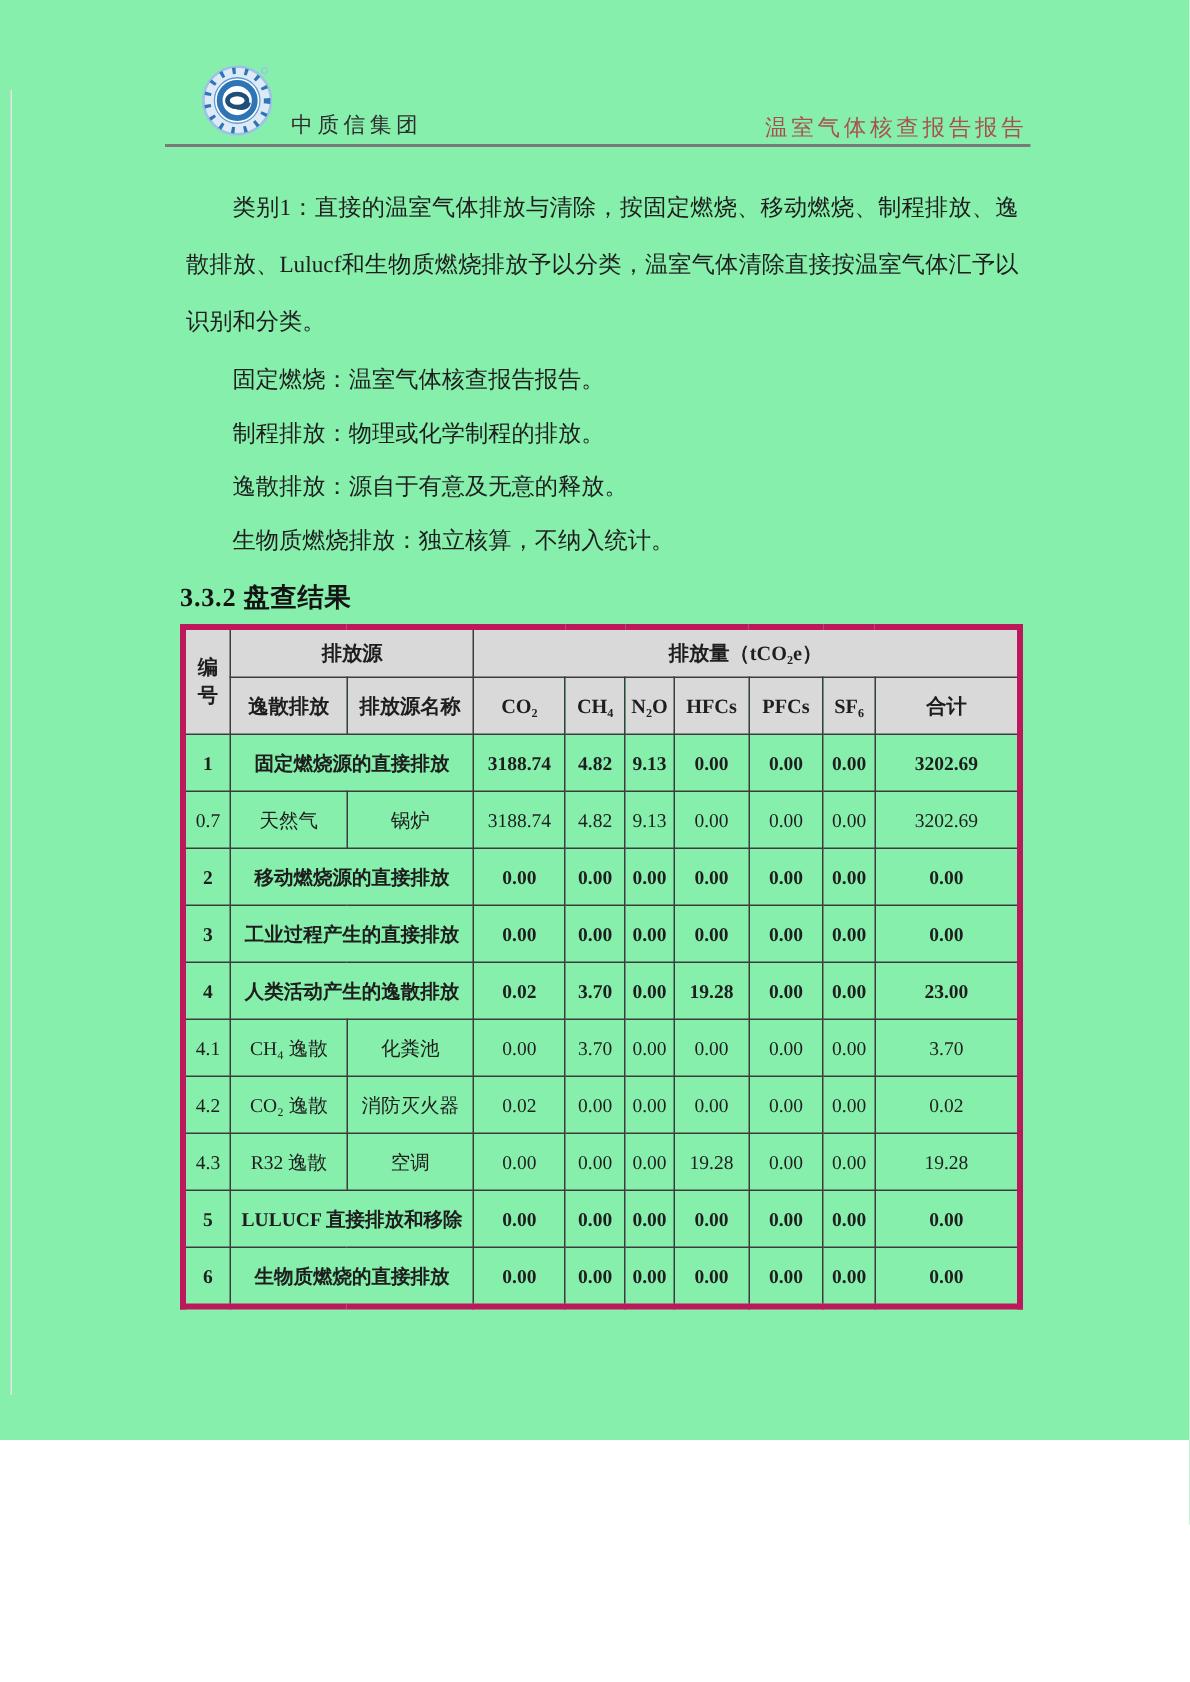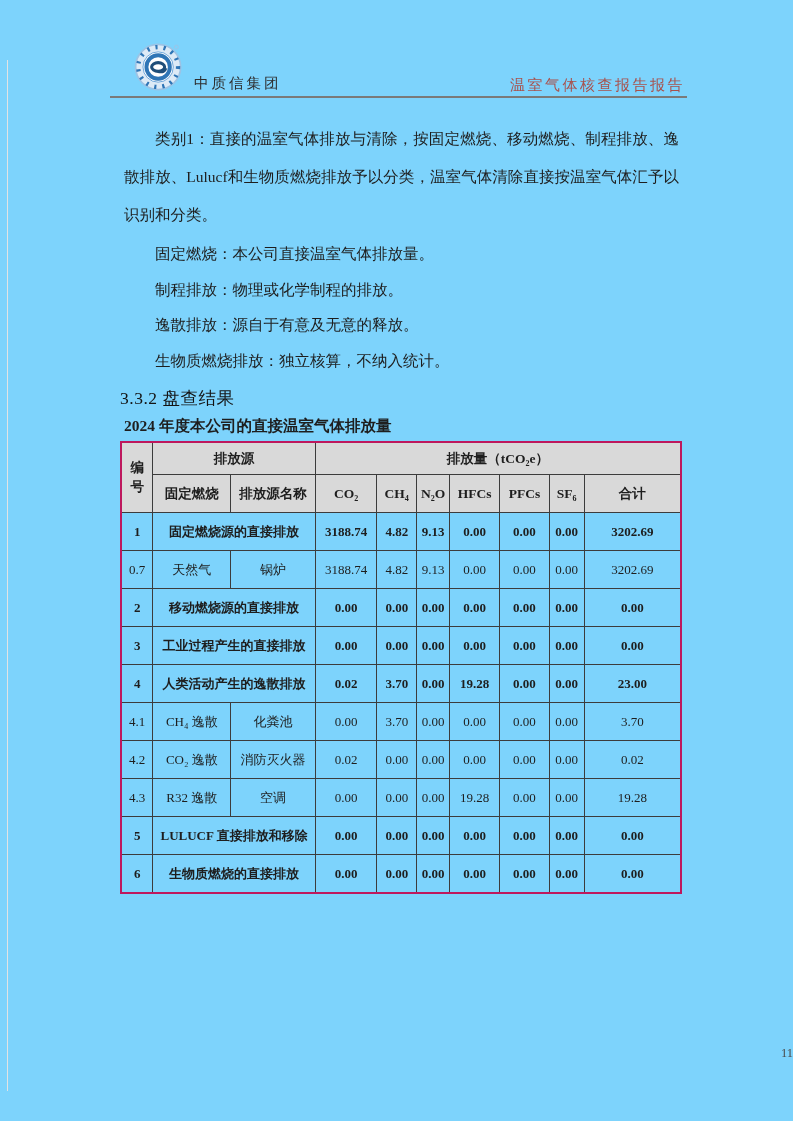--- a/index.html
+++ b/index.html
@@ -1,20 +1,20 @@
 <!DOCTYPE html>
 <html style="--accent-red: #a8514c; --header-bg: #d9d9d9;"><head>
 <meta charset="utf-8">
 <style>
   html,body { margin:0; padding:0; background:#ffffff; }
   .page {
     position:relative;
-    width:793px; height:1121px;
+    width:793px; height:960px;
     margin:0 auto;
-    background:#7dd3fc;
+    background:#86efac;
     font-family:"Liberation Serif","DejaVu Serif",serif;
     color:#1e1e1e;
     overflow:hidden;
   }
   .scan-edge-left {
     position:absolute; left:7px; top:60px; bottom:30px;
     width:1px; background:#e3e3e3;
   }
 
   
@@ -26,27 +26,27 @@
            font-size:14.5px; letter-spacing:3px; color:#2e2e2e; }
   .doc-title { position:absolute; right:0; top:36px;
            font-size:15px; letter-spacing:2.5px; color:var(--accent-red,#a8514c); }
 
   
   .content { position:absolute; top:116px; left:120px; width:563px; }
   .content p { margin:4px; text-align:justify; }
   .p-body { font-size:15.5px; line-height:38px; text-indent:2em; }
   .p-body2 { font-size:15.5px; line-height:36px; text-indent:2em; }
   .p-def  { font-size:15.5px; line-height:31.5px; text-indent:2em; }
-  .sec-head { font-size:17.5px; font-weight:normal; margin:10px 0 6px 0;
+  .sec-head { font-size:17.5px; font-weight:bold; margin:10px 0 6px 0;
               letter-spacing:.5px; color:#141414; }
   .tbl-title { text-align:center; font-weight:bold; font-size:15.5px;
                margin:18px 0 12px 0; text-indent:0 !important; }
 
   
-  table.em { width:562px; border-collapse:collapse; border:2px solid #be185d;
+  table.em { width:562px; border-collapse:collapse; border:4px solid #be185d;
              table-layout:fixed; }
   table.em th, table.em td {
     border:1px solid #3c3c3c;
     text-align:center; vertical-align:middle;
     padding:2px 1px;
     font-size:13px;
     height:33px;
     overflow:hidden;
   }
   table.em thead th { background:var(--header-bg,#d9d9d9);
@@ -79,28 +79,27 @@
         <circle cx="50" cy="8" r="2.3" fill="none" stroke="#9cc3e5" stroke-width="1"></circle>
       </svg>
     </div>
     <div class="brand">中质信集团</div>
     <div class="doc-title">温室气体核查报告报告</div>
   </div>
   <div class="hdr-rule"></div>
 
   <div class="content">
     <p class="p-body">类别1：直接的温室气体排放与清除，按固定燃烧、移动燃烧、制程排放、逸散排放、Lulucf和生物质燃烧排放予以分类，温室气体清除直接按温室气体汇予以识别和分类。</p>
-    <p class="p-def">固定燃烧：本公司直接温室气体排放量。</p>
+    <p class="p-def">固定燃烧：温室气体核查报告报告。</p>
     <p class="p-def">制程排放：物理或化学制程的排放。</p>
     <p class="p-def">逸散排放：源自于有意及无意的释放。</p>
     <p class="p-def">生物质燃烧排放：独立核算，不纳入统计。</p>
 
     <div class="sec-head">3.3.2  盘查结果</div>
 
-    <p class="tbl-title">2024 年度本公司的直接温室气体排放量</p>
 
     <table class="em">
       <colgroup>
         <col style="width:5.7%">
           <col style="width:13.9%">
           <col style="width:15.1%">
         <col style="width:11%">
           <col style="width:7.1%">
           <col style="width:5.9%">
         <col style="width:8.9%">
@@ -108,21 +107,21 @@
           <col style="width:6.2%">
         <col style="width:17.3%">
       </colgroup>
       <thead>
         <tr class="r1">
           <th rowspan="2"><span class="vtext">编号</span></th>
           <th colspan="2">排放源</th>
           <th colspan="7">排放量（tCO₂e）</th>
         </tr>
         <tr class="r2">
-          <th>固定燃烧</th>
+          <th>逸散排放</th>
           <th>排放源名称</th>
           <th>CO₂</th>
           <th>CH₄</th>
           <th>N₂O</th>
           <th>HFCs</th>
           <th>PFCs</th>
           <th>SF₆</th>
           <th>合计</th>
         </tr>
       </thead>

